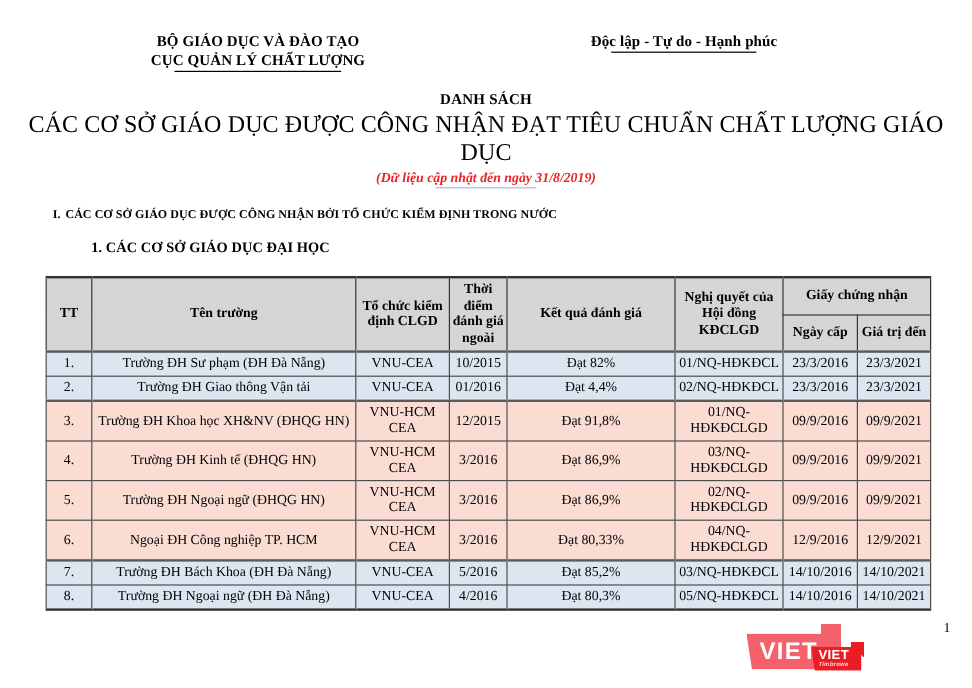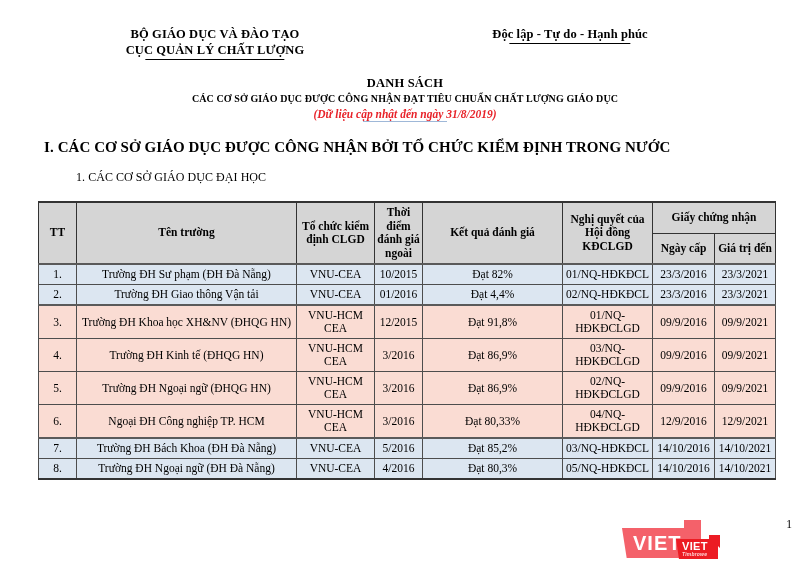--- a/index.html
+++ b/index.html
@@ -70,22 +70,22 @@
   .titleblock {
     text-align: center;
     margin-top: 18px;
   }
   .t-danhsach {
     font-size: 12.5px;
     font-weight: bold;
     letter-spacing: 0.2px;
   }
   .t-main {
-    font-size: 10px;
-    font-weight: bold;
+    font-size: 20px;
+    font-weight: normal;
     margin-top: 2px;
     letter-spacing: 0.1px;
   }
   .t-sub {
     font-size: 11.5px;
     font-weight: bold;
     font-style: italic;
     color: #e8232a;
     margin-top: 3px;
     display: inline-block;
@@ -96,29 +96,29 @@
     position: absolute;
     left: 27%;
     bottom: -2px;
     width: 46%;
     height: 1px;
     background: #9fb8d8;
   }
 
   
   .sec1 {
-    font-size: 15px;
+    font-size: 10px;
     font-weight: bold;
     margin: 17px 0 0 44px;
     letter-spacing: 0.05px;
   }
   .sec1 .rom { margin-right: 4px; }
   .sec2 {
     font-size: 12px;
-    font-weight: normal;
+    font-weight: bold;
     margin: 14px 0 16px 76px;
     letter-spacing: 0.05px;
   }
 
   
   .tbl-wrap {
     margin: 14px 0 0 38px;
     width: 737px;
   }
   table.doc {

